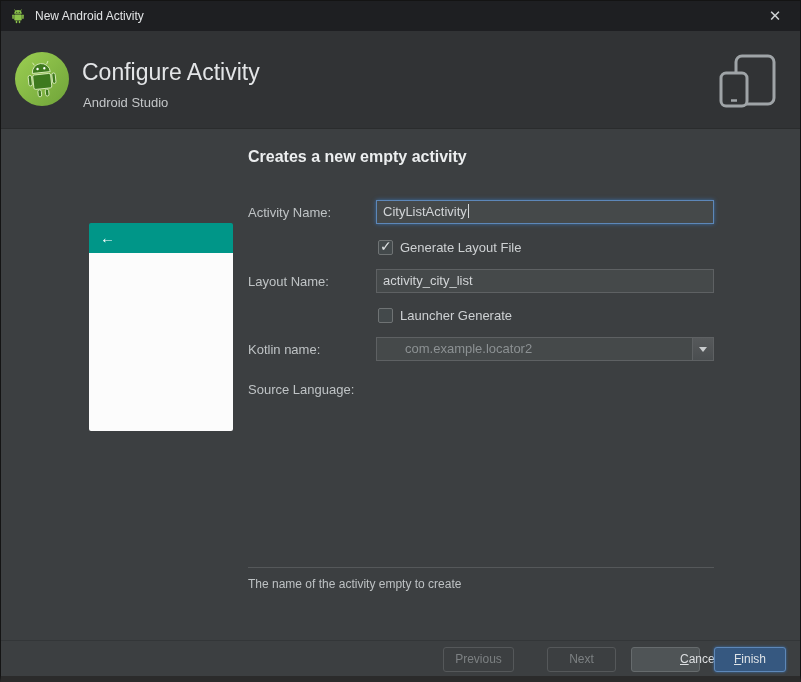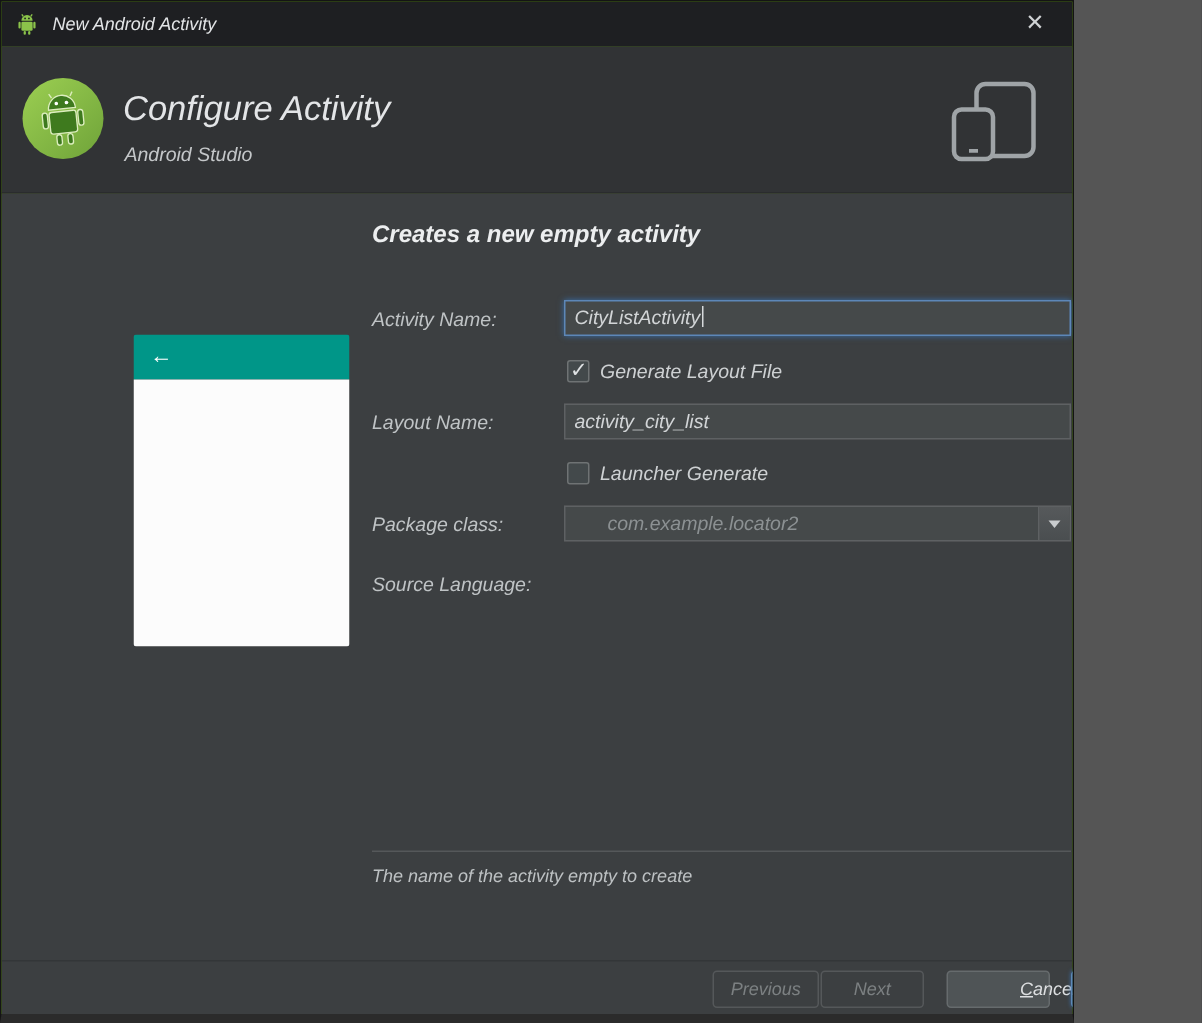--- a/index.html
+++ b/index.html
@@ -1,22 +1,22 @@
 <!DOCTYPE html>
 <html><head>
 <meta charset="utf-8">
 <style>
   * { margin:0; padding:0; box-sizing:border-box; }
   html,body { background:#555; }
   body { font-family:"Liberation Sans","DejaVu Sans",sans-serif; }
 
   .window {
-    position:relative; width:716px; height:682px;
-    background:#4d7c0f; overflow:hidden;
-    border:1px solid #141414; border-bottom:6px solid #2b2b2b;font-style:italic;
+    position:relative; width:801px; height:682px;
+    background:#0ea5e9; overflow:hidden;
+    border:1px solid #141414; border-bottom:6px solid #2b2b2b;
   }
 
   
   .titlebar {
     position:absolute; left:0; top:0; width:100%; height:30px;
     background:#1e1f22; display:flex; align-items:center;
   }
   .titlebar .app-icon { margin-left:8px; width:18px; height:18px; }
   .titlebar .title { margin-left:8px; font-size:12px; color:#e2e4e6; }
   .titlebar .close {
@@ -89,21 +89,21 @@
     position:absolute; left:0; top:639px; width:100%; height:37px;
     background:#3c3f41; border-top:1px solid #333638;
   }
   .btn {
     position:absolute; top:6px; height:25px; font-size:12px; text-align:center; line-height:23px;
     border-radius:3px; cursor:pointer; font-family:"Liberation Sans",sans-serif;
   }
   .btn.disabled { background:#3c3f41; border:1px solid #55585a; color:#7c8082; cursor:default; }
   .btn.normal { background:#4f5456; border:1px solid #666b6d; color:#dddfe1;padding-left:48px; }
   .btn.primary { background:#365880; border:1px solid #5d87b8; color:#dde2e6; box-shadow:0 0 3px 0 #3a6ea8; }
-  .btn-previous { left:474px; width:71px; }
+  .btn-previous { left:442px; width:71px; }
   .btn-next { left:546px; width:69px; }
   .btn-cancel { left:630px; width:69px; }
   .btn-finish { left:713px; width:72px; }
   .mnemonic { text-decoration:underline; }
 </style>
 </head>
 <body>
 
 <div class="window">
 
@@ -172,21 +172,21 @@
 
     <div class="checkbox checked" style="left:377px; top:111px"></div>
     <div class="cb-label" style="left:399px; top:111px">Generate Layout File</div>
 
     <div class="flabel" style="top:145px">Layout Name:</div>
     <div class="field" style="top:140px"><span>activity_city_list</span></div>
 
     <div class="checkbox" style="left:377px; top:179px"></div>
     <div class="cb-label" style="left:399px; top:179px">Launcher Generate</div>
 
-    <div class="flabel" style="top:213px">Package class:</div>
+    <div class="flabel" style="top:213px">Kotlin name:</div>
     <div class="field combo" style="top:208px">
       <span class="value dim">com.example.locator2</span>
       <span class="combo-arrow"></span>
     </div>
 
     <div class="flabel" style="top:253px">Source Language:</div>
 
     <div class="divider"></div>
     <div class="hint">The name of the activity empty to create</div>
   </div>

